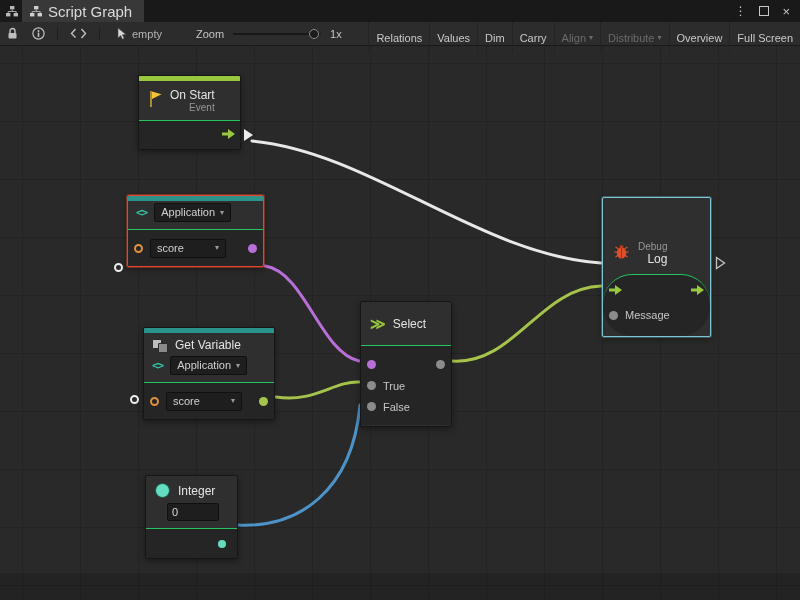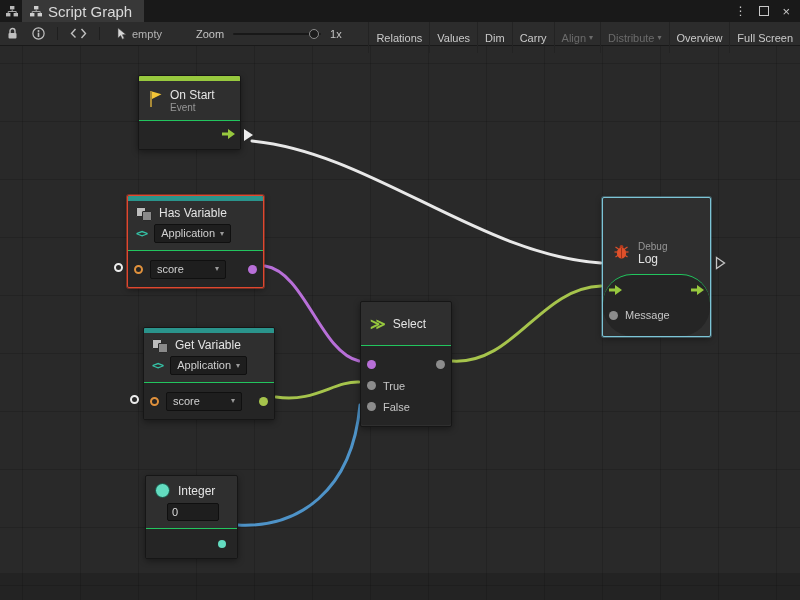--- a/index.html
+++ b/index.html
@@ -45,21 +45,21 @@
     background:rgba(0,0,0,0.13);z-index:1;}
   #wires{position:absolute;top:0;left:0;width:800px;height:600px;z-index:2;pointer-events:none;}
   
   .node{position:absolute;z-index:3;background:#2f2f2f;border:1px solid #161616;
     border-radius:2px;box-shadow:0 2px 6px rgba(0,0,0,0.4);box-sizing:border-box;}
   .selected-red{border-color:#e0472e;
     box-shadow:0 0 0 1px rgba(224,71,46,0.45),0 2px 6px rgba(0,0,0,0.4);}
   .selected-blue{border-color:#7cc4d6;
     box-shadow:0 0 0 1px rgba(124,196,214,0.35),0 2px 6px rgba(0,0,0,0.4);}
   .strip{height:5px;border-radius:1px 1px 0 0;}
-  .node-header{display:flex;align-items:center;gap:7px;padding:5px 8px;}
+  .node-header{display:flex;align-items:center;gap:7px;padding:5px 8px;text-align:right;}
   .node-title{font-size:12px;color:#e4e4e4;white-space:nowrap;}
   .node-small{font-size:10px;color:#979797;white-space:nowrap;}
   .ports{background:#252525;border-top:1px solid #22c55e;border-radius:0 0 2px 2px;}
   .prow{display:flex;align-items:center;gap:7px;height:21px;padding:0 6px;
     font-size:11px;color:#c6c6c6;}
   .dot{width:9px;height:9px;border-radius:50%;box-sizing:border-box;flex:none;}
   .ring{background:transparent !important;border:2px solid #888;}
   .dd{background:#1e1e1e;border:1px solid #101010;border-radius:2px;padding:1px 6px;
     font-size:11px;color:#d0d0d0;display:inline-flex;align-items:center;gap:5px;
     height:15px;line-height:13px;white-space:nowrap;}
@@ -193,27 +193,20 @@
       <svg width="13" height="12" viewBox="0 0 13 12">
         <path d="M0 4.5h6V1l7 5-7 5V7.5H0z" fill="#97c83e"></path>
       </svg>
     </span>
   </div>
   <div class="out-tri" style="bottom:8px;"></div>
 </div>
 
 <div class="node selected-red" style="left:127px;top:195px;width:137px;">
   <div class="strip" style="background: rgb(42, 148, 140);"></div>
-  <div class="node-header" style="padding:5px 8px 2px;">
-    <span class="vars-icon">
-        <i></i>
-        <i></i>
-      </span>
-    <span class="node-title">Has Variable</span>
-  </div>
   <div class="node-header" style="padding:2px 8px 7px;">
     <span class="code-glyph">&lt;&gt;</span>
     <span class="dd">
       <span>Application</span>
       <span class="caret">▾</span>
     </span>
   </div>
   <div class="ports" style="height:36px;display:flex;align-items:center;gap:7px;padding:0 6px;">
     <span class="dot ring" style="border-color: rgb(224, 145, 60);"></span>
     <span class="dd" style="width:62px;justify-content:space-between;">

